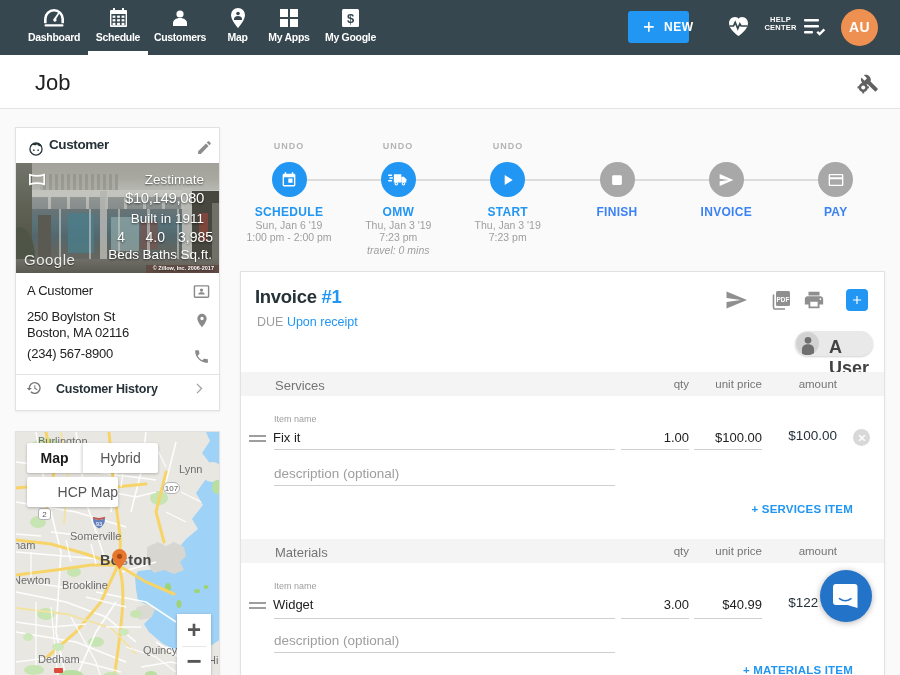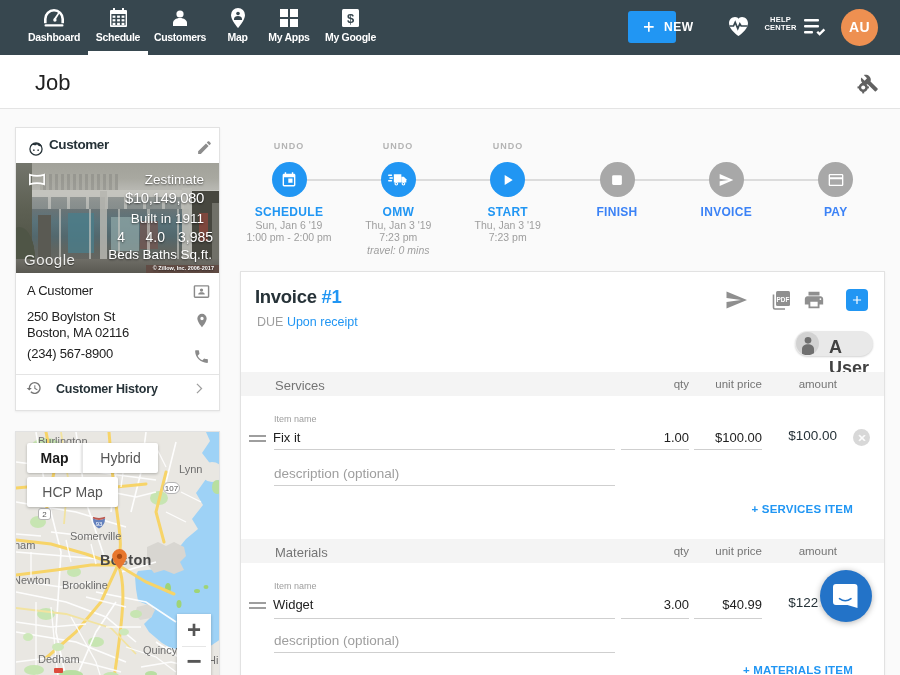--- a/index.html
+++ b/index.html
@@ -7,21 +7,21 @@
 body { font-family:"Liberation Sans", sans-serif; background:#fafafa; }
 #stage { position:relative; width:900px; height:675px; overflow:hidden; }
 .abs { position:absolute; }
 
 
 #nav { position:absolute; left:0; top:0; width:900px; height:55px; background:#37474f; }
 .navitem { position:absolute; top:0; height:55px; text-align:center; color:#fff; }
 .navitem svg { display:block; margin:7px auto 0; }
 .navitem .lbl { font-size:10.5px; font-weight:bold; color:#fff; margin-top:2px; letter-spacing:-0.3px; }
 #navunderline { position:absolute; left:88px; top:51px; width:60px; height:4px; background:#fff; }
-#newbtn { position:absolute; left:628px; top:11px; width:48px; height:32px; background:#2196f3; border-radius:3px; color:#fff; font-size:12px; font-weight:bold; text-align:center; line-height:32px; letter-spacing:0.5px; }
+#newbtn { position:absolute; left:628px; top:11px; width:61px; height:32px; background:#2196f3; border-radius:3px; color:#fff; font-size:12px; font-weight:bold; text-align:center; line-height:32px; letter-spacing:0.5px; }
 #helpcenter { position:absolute; left:760px; top:16px; width:41px; text-align:center; color:#fff; font-size:7.5px; font-weight:bold; line-height:8px; letter-spacing:0.2px; }
 #avatar { position:absolute; left:841px; top:9px; width:37px; height:37px; border-radius:50%; background:#ee9051; color:#fff; font-size:14px; font-weight:bold; text-align:center; line-height:37px; letter-spacing:0.3px; }
 
 
 #jobbar { position:absolute; left:0; top:55px; width:900px; height:54px; background:#fff; border-bottom:1px solid #e4e4e4; }
 #jobtitle { position:absolute; left:35px; top:70px; font-size:22px; color:#212121; }
 
 
 .card { position:absolute; background:#fff; border:1px solid #e2e2e2; box-shadow:0 1px 2px rgba(0,0,0,0.06); }
 
@@ -384,21 +384,21 @@
         </svg>
   </div>
 
   <svg class="abs" style="left:96px; top:117px;" width="15" height="20" viewBox="0 0 15 20">
         <path fill="#e8772e" d="M7.5 0A7.3 7.3 0 0 0 .2 7.3c0 5.4 7.3 12.7 7.3 12.7s7.3-7.3 7.3-12.7A7.3 7.3 0 0 0 7.5 0z"></path>
         <circle cx="7.5" cy="7.3" r="2.6" fill="#a84a13"></circle>
       </svg>
 
   <div class="mapbtn" style="left:11px; top:11px; width:55px; height:30px; font-weight:bold; color:#1a1a1a; border-radius:2px 0 0 2px;">Map</div>
   <div class="mapbtn" style="left:66px; top:11px; width:76px; height:30px; border-left:1px solid #e6e6e6; border-radius:0 2px 2px 0;">Hybrid</div>
-  <div class="mapbtn" style="left:11px; top:45px; width:91px; height:30px; border-radius:2px;">HCP Map</div>
+  <div class="mapbtn" style="left:11px; top:45px; width:91px; height:30px; border-radius:2px;text-align:right;">HCP Map</div>
 
   <div class="mapbtn" style="left:161px; top:182px; width:34px; height:64px;">
     <div style="position:absolute; left:0; top:0; width:34px; height:32px; font-size:24px; font-weight:bold; color:#565656; line-height:32px;">+</div>
     <div style="position:absolute; left:5px; top:32px; width:24px; height:1px; background:#e6e6e6;"></div>
     <div style="position:absolute; left:0; top:33px; width:34px; height:31px; font-size:26px; font-weight:bold; color:#565656; line-height:28px;">−</div>
   </div>
 </div>
 
 <div id="timeline">
   <div class="undo" style="left:259px;">UNDO</div>

